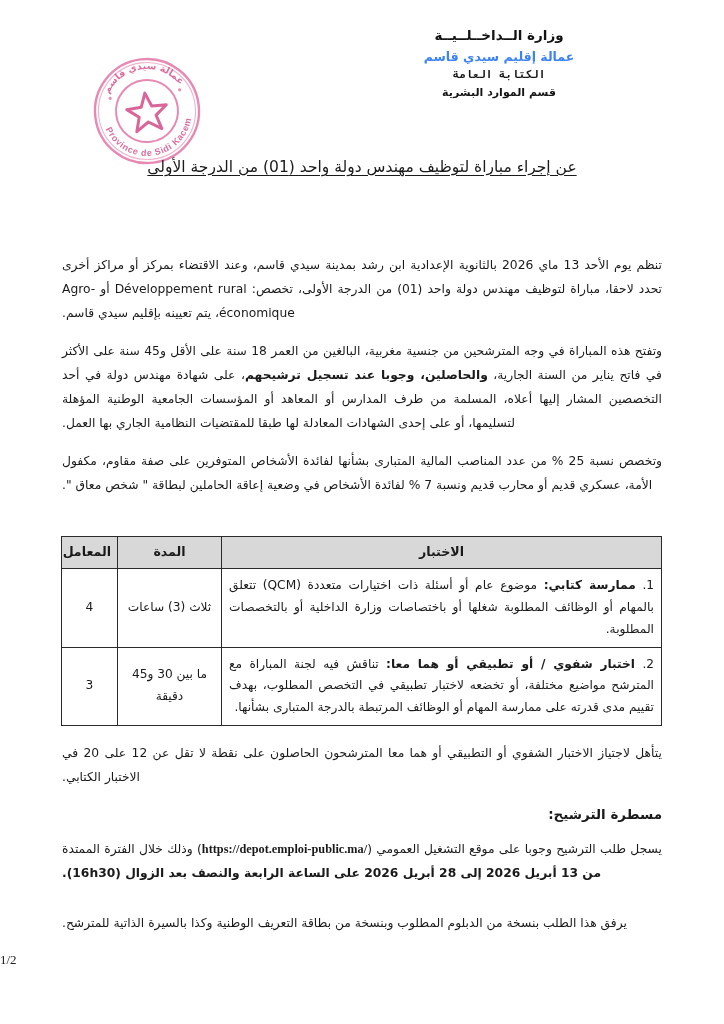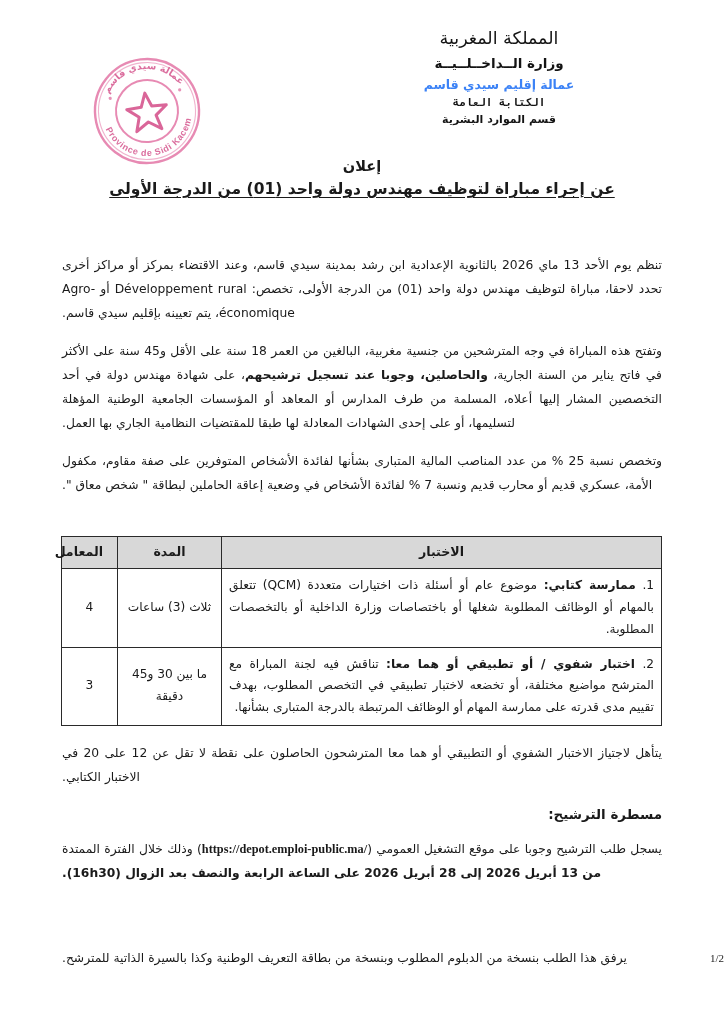--- a/index.html
+++ b/index.html
@@ -80,21 +80,21 @@
     top: 158px;
     text-align: center;
   }
   .title-word {
     font-size: 14.5px;
     font-weight: 700;
     margin-bottom: 6px;
   }
   .title-line1 {
     font-size: 15.5px;
-    font-weight: 700;
+    font-weight: 400;
     text-decoration: underline;
     text-underline-offset: 3px;
     margin-bottom: 6px;
   }
   .title-line2 {
     font-size: 15px;
     font-weight: 700;
     text-decoration: underline;
     text-underline-offset: 3px;
     direction: rtl;
@@ -137,21 +137,21 @@
     padding: 6px 7px;
     vertical-align: middle;
     font-size: 12.2px;
     line-height: 1.8;
   }
   table.exams thead th {
     background: #d8d8d8;
     font-weight: 700;
     text-align: center;
     font-size: 12.6px;
-    padding: 4px 14px;
+    padding: 4px 6px;
   }
   col.c-test { width: 440px; }
   col.c-dur  { width: 104px; }
   col.c-coef { width: 56px; }
   td.cell-test {
     text-align: justify;
     text-align-last: right;
     padding-right: 10px;
   }
   td.cell-dur, td.cell-coef { text-align: center; }
@@ -178,33 +178,32 @@
     position: absolute;
     right: 62px;
     left: 62px;
     top: 838px;
   }
   .final {
     position: absolute;
     right: 62px;
     left: 62px;
     top: 912px;
-    margin-top: 35px;
   }
   .url { font-weight: 700; direction: ltr; unicode-bidi: embed;
          font-family: Liberation Serif, serif; margin-top: 37px; }
 
   
   .footer {
     position: absolute;
     left: 0;
     right: 0;
     top: 952px;
-    text-align: right;
-    font-size: 11px;
+    text-align: left;
+    font-size: 13px;
     color: #222;
     font-family: "Liberation Serif", "DejaVu Serif", serif;
   }
 </style>
 </head>
 <body>
 
 <div class="page">
 
   <div class="stamp">
@@ -222,29 +221,27 @@
       </text>
       <text font-family="'Liberation Sans', sans-serif" font-size="9" font-weight="bold" fill="#d4508a" opacity="0.9" letter-spacing="0.6">
         <textPath href="#arcBot" startOffset="50%" text-anchor="middle">Province de Sidi Kacem</textPath>
       </text>
       <circle cx="24" cy="42" r="1.6" fill="#e06a9e" opacity="0.8"></circle>
       <circle cx="94" cy="42" r="1.6" fill="#e06a9e" opacity="0.8"></circle>
     </svg>
   </div>
 
   <div class="header">
-    <div class="h-kingdom">المملكة المغربية</div>
     <div class="h-ministry">وزارة الــداخــلــيــة</div>
     <div class="h-province">عمالة إقليم سيدي قاسم</div>
     <div class="h-sub">الكتابة العامة</div>
     <div class="h-sub2">قسم الموارد البشرية</div>
   </div>
 
   <div class="title-block">
-    <div class="title-word">إعلان</div>
     <div class="title-line1">عن إجراء مباراة لتوظيف مهندس دولة واحد (01) من الدرجة الأولى</div>
   </div>
 
   <div class="body">
     <p class="para">تنظم يوم الأحد 13 ماي 2026 بالثانوية الإعدادية ابن رشد بمدينة سيدي قاسم، وعند الاقتضاء بمركز أو مراكز أخرى تحدد لاحقا، مباراة لتوظيف مهندس دولة واحد (01) من الدرجة الأولى، تخصص: Développement rural أو Agro-économique، يتم تعيينه بإقليم سيدي قاسم.</p>
     <p class="para">
       <span>وتفتح هذه المباراة في وجه المترشحين من جنسية مغربية، البالغين من العمر 18 سنة على الأقل و45 سنة على الأكثر في فاتح يناير من السنة الجارية، </span><span class="b">والحاصلين، وجوبا عند تسجيل ترشيحهم</span><span>، على شهادة مهندس دولة في أحد التخصصين المشار إليها أعلاه، المسلمة من طرف المدارس أو المعاهد أو المؤسسات الجامعية الوطنية المؤهلة لتسليمها، أو على إحدى الشهادات المعادلة لها طبقا للمقتضيات النظامية الجاري بها العمل.</span>
     </p>
     <p class="para">وتخصص نسبة 25 % من عدد المناصب المالية المتبارى بشأنها لفائدة الأشخاص المتوفرين على صفة مقاوم، مكفول الأمة، عسكري قديم أو محارب قديم ونسبة 7 % لفائدة الأشخاص في وضعية إعاقة الحاملين لبطاقة " شخص معاق ".</p>
   </div>

